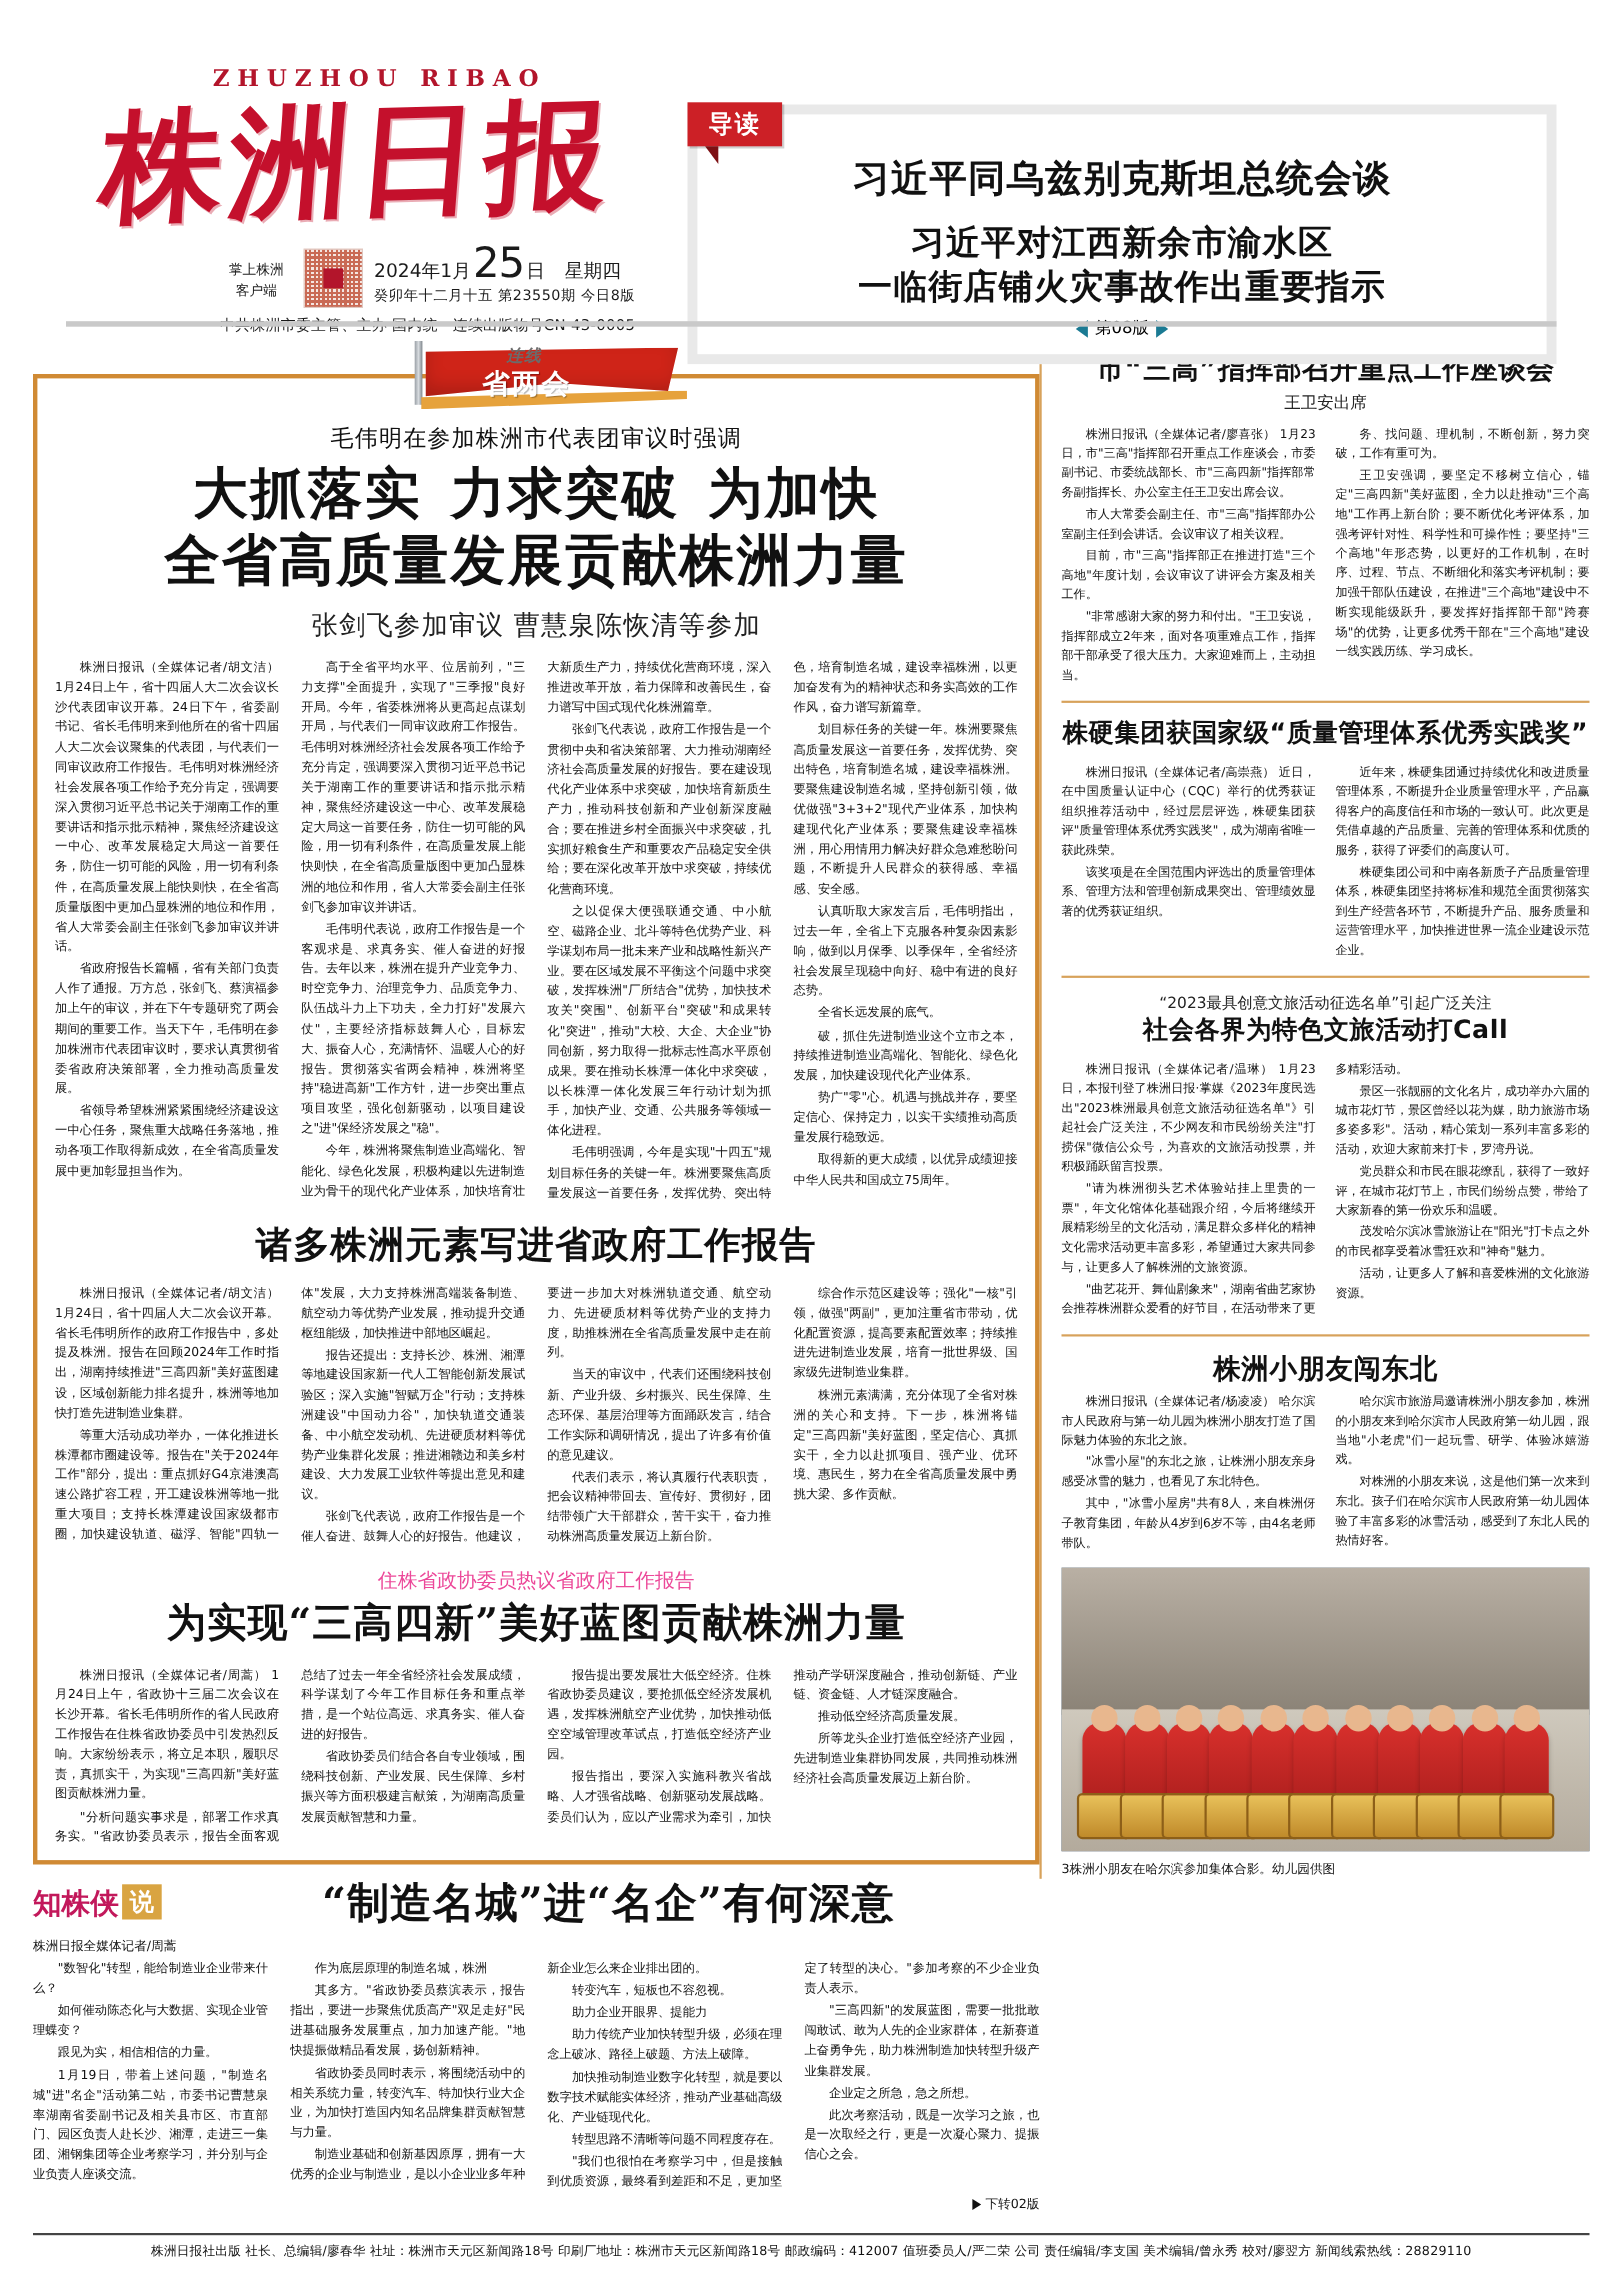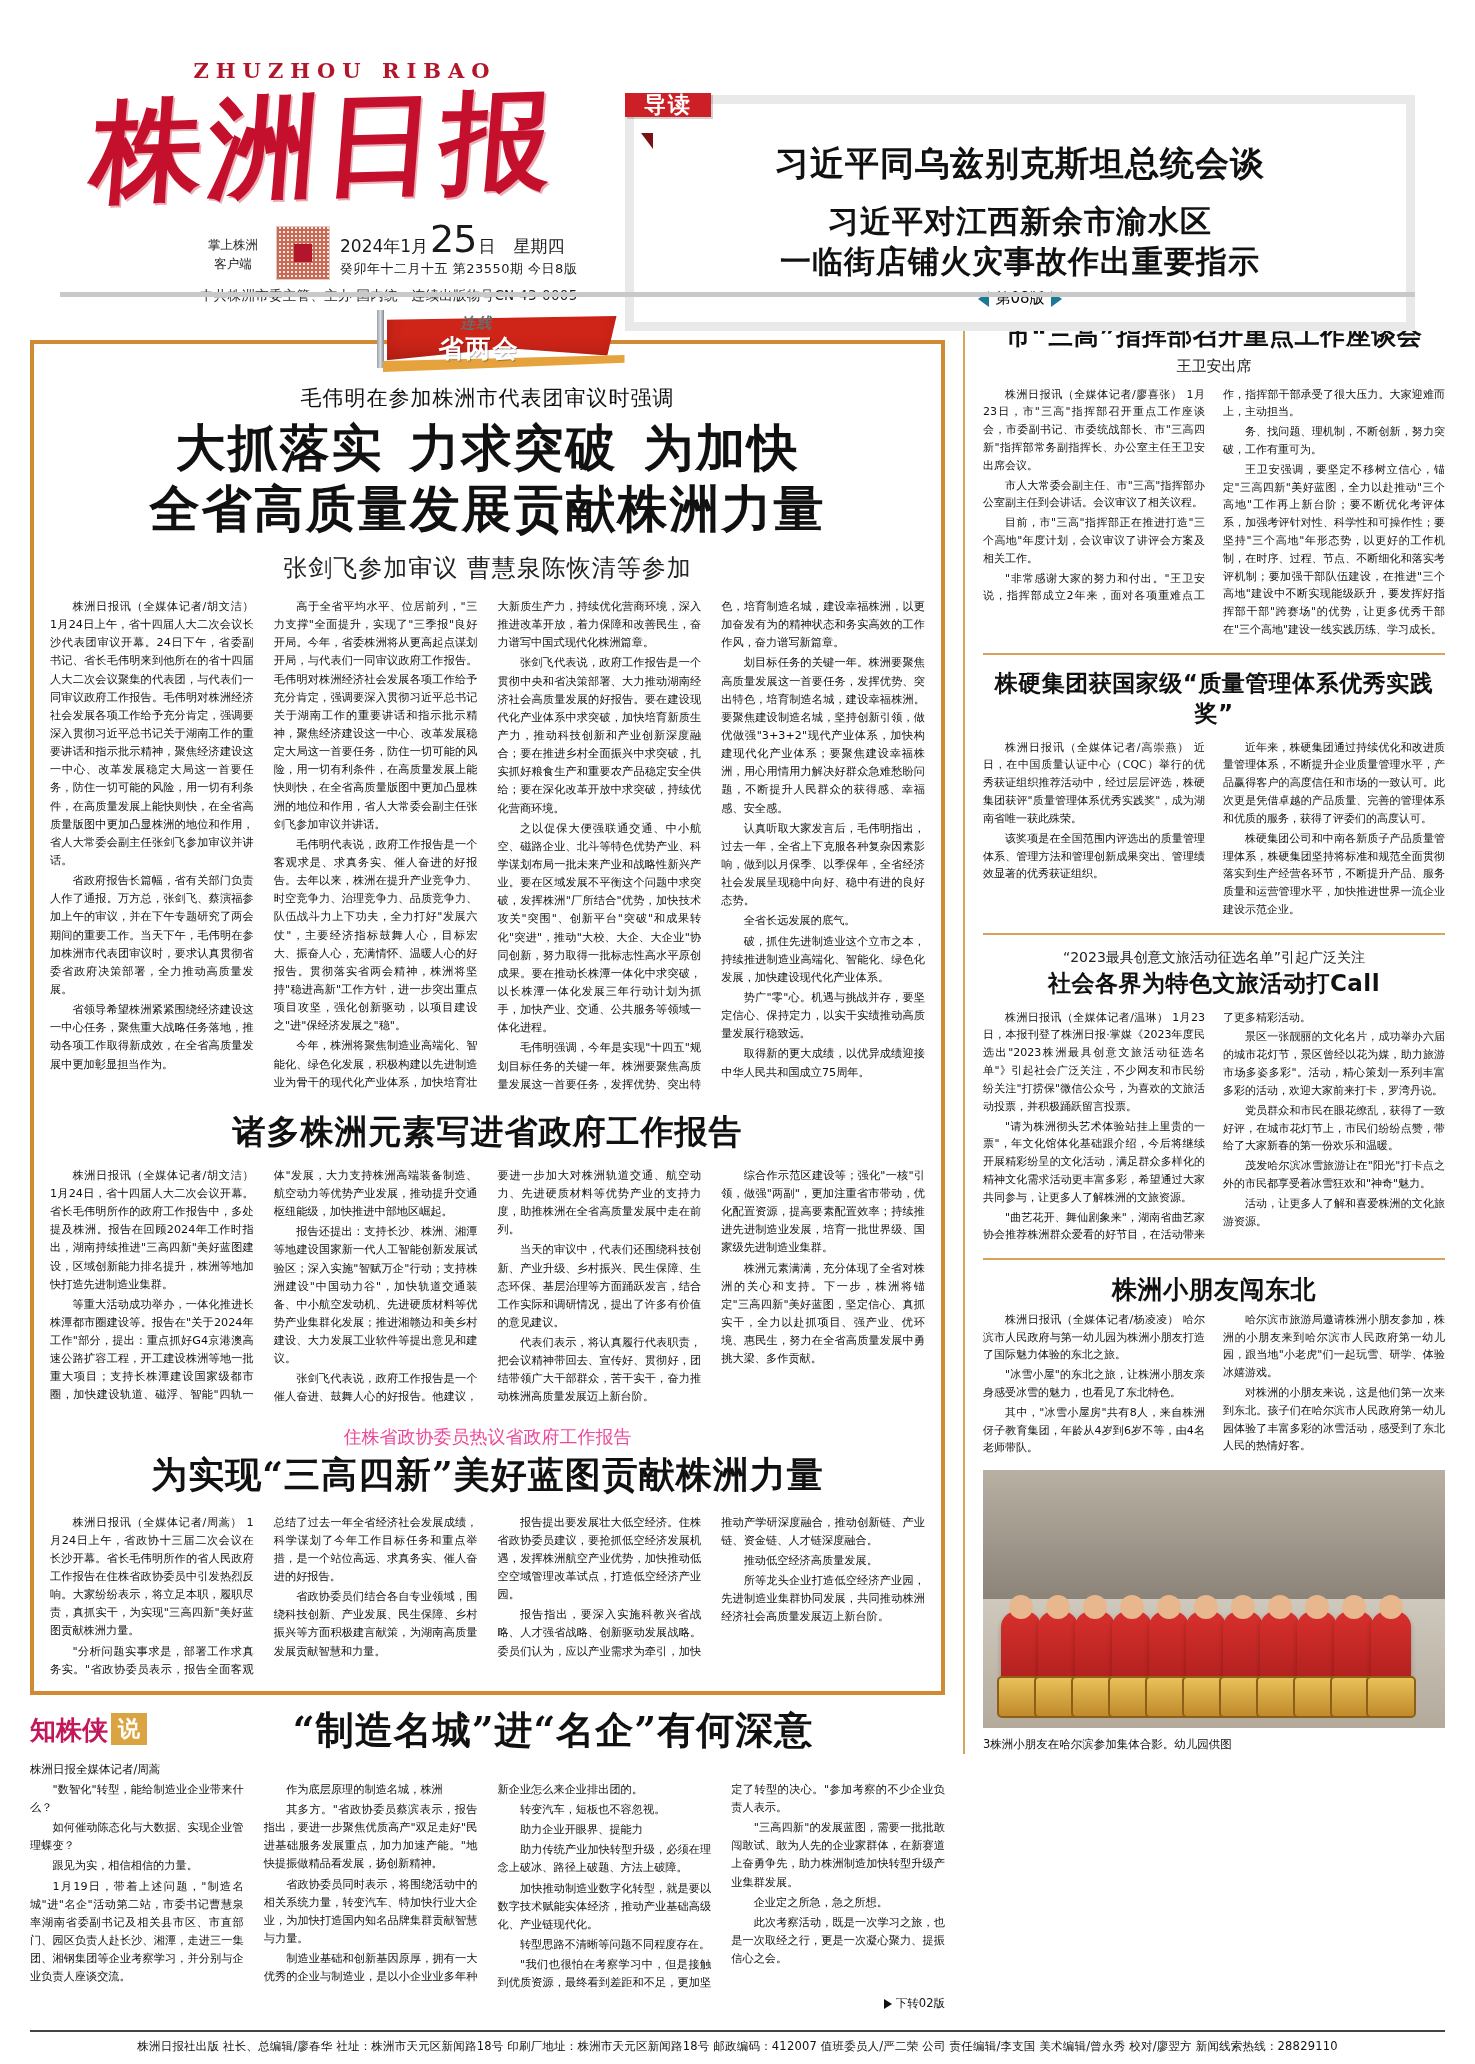--- a/index.html
+++ b/index.html
@@ -42,21 +42,21 @@
   .qr::after{content:"";position:absolute;left:17px;top:17px;width:18px;height:18px;background:#b3152b;}
   .date-block{flex:1;}
   .date-line1{display:flex;align-items:baseline;gap:2px;font-size:17px;white-space:nowrap;text-align:right;}
   .date-big{font-size:38px;font-weight:400;line-height:.9;letter-spacing:-1px;}
   .date-line2{font-size:13px;margin-top:2px;white-space:nowrap;letter-spacing:.5px;}
   .pub-line{margin-top:7px;font-size:13.5px;white-space:nowrap;letter-spacing:.3px;}
 
   
   .guide{position:absolute;right:30px;top:95px;width:790px;}
   .guide-tab{
-    position:absolute;left:0;top:-2px;width:86px;height:24px;background:#cc2026;
+    position:absolute;left:0;top:-2px;width:86px;height:40px;background:#cc2026;
     color:#fff;font-size:22px;font-weight:700;letter-spacing:2px;
     display:flex;align-items:center;justify-content:center;z-index:3;
     box-shadow:2px 2px 0 rgba(0,0,0,.18);
   }
   .guide-tab::after{
     content:"";position:absolute;left:16px;top:40px;border-left:12px solid transparent;
     border-top:16px solid #7d1014;
   }
   .guide-box{
     border:9px solid #e9e9e9;background:#fff;padding:34px 18px 14px 18px;min-height:150px;
@@ -66,21 +66,21 @@
   .guide-h2{font-size:31px;font-weight:700;letter-spacing:1px;line-height:1.3;}
   .guide-page{margin-top:8px;font-size:15px;color:#000000;display:flex;align-items:center;justify-content:center;gap:6px;}
   .tri-l{width:0;height:0;border-top:8px solid transparent;border-bottom:8px solid transparent;border-right:11px solid #1a7a93;}
   .tri-r{width:0;height:0;border-top:8px solid transparent;border-bottom:8px solid transparent;border-left:11px solid #1a7a93;}
 
   .head-rule{position:absolute;left:30px;right:30px;top:292px;height:5px;background:#c9c9c9;}
 
   
   .body-grid{display:flex;gap:0;align-items:flex-start;margin-top:14px;}
   .col-left{width:915px;flex:0 0 915px;}
-  .col-right{flex:1;padding-left:18px;border-left:2px solid #d7a25b;margin-left:18px;}
+  .col-right{flex:1;padding-left:18px;border-left:2px solid #d7a25b;}
 
   
   .feature{
     border:4px solid #d08a34;padding:10px 16px 12px;position:relative;margin-top:26px;
   }
   .feature-badge{
     position:absolute;left:50%;top:-34px;transform:translateX(-50%);
     width:290px;height:62px;
   }
   .kicker{text-align:center;font-size:21px;color:#111;margin:30px 0 6px;letter-spacing:1px;}

